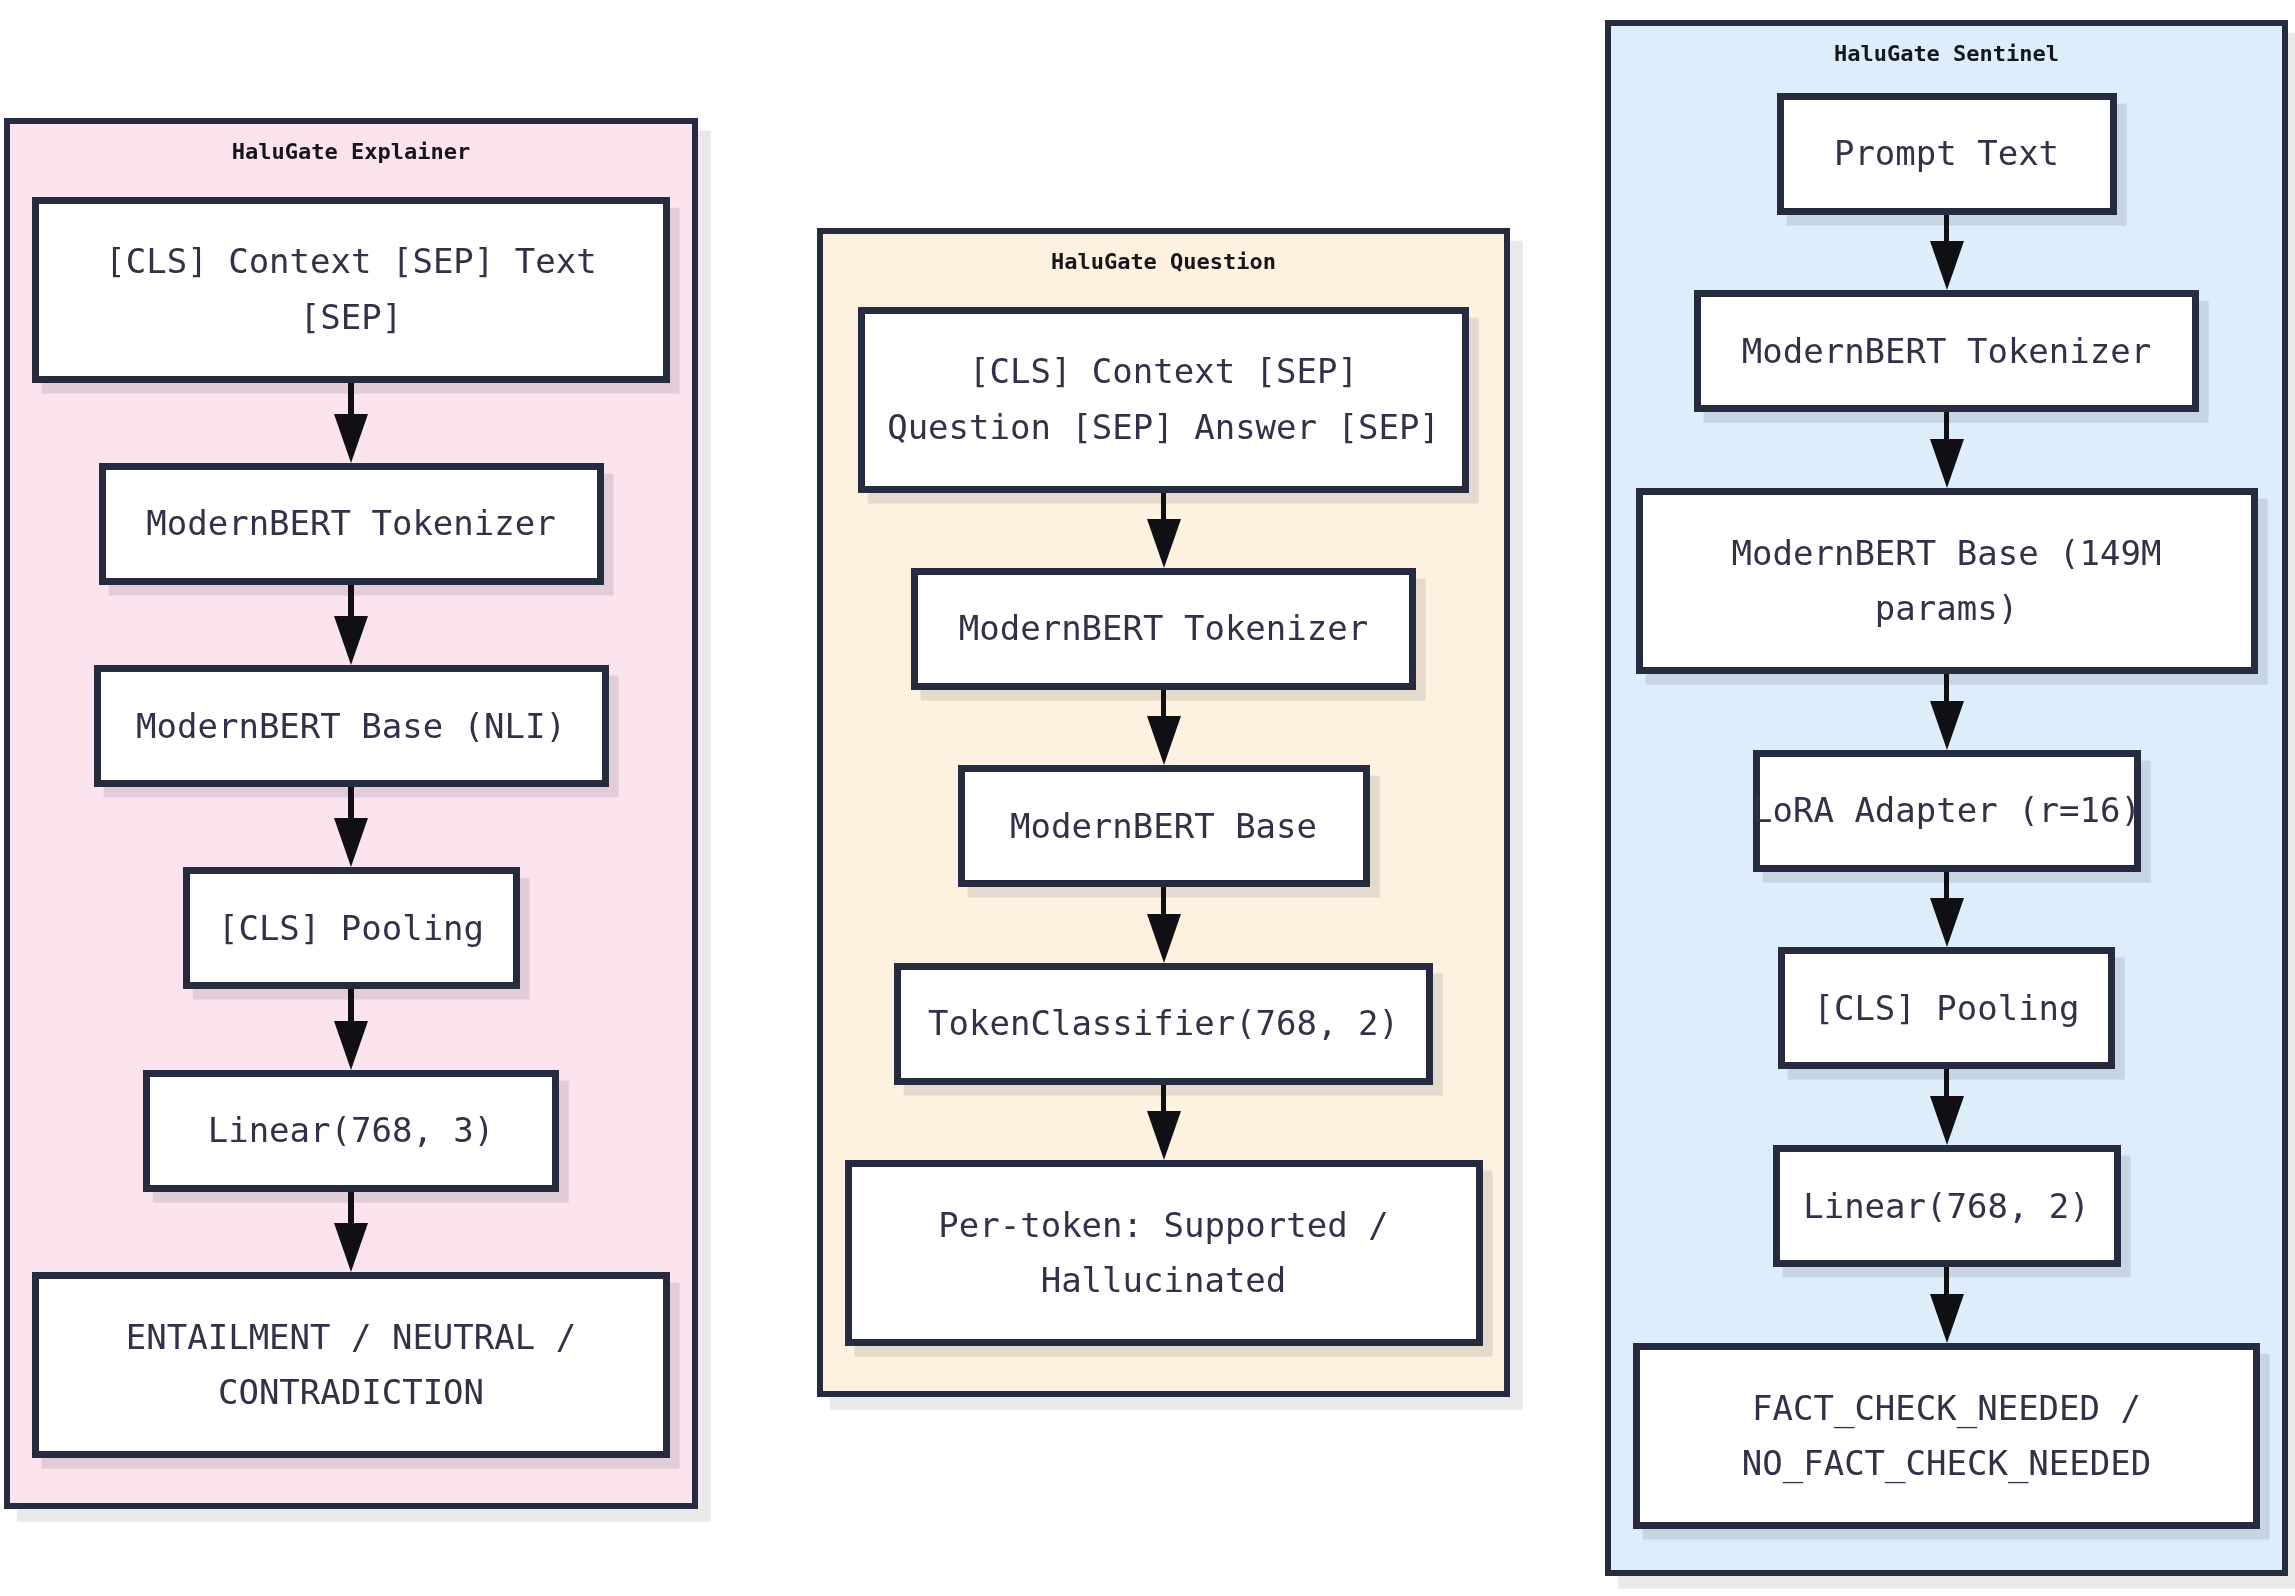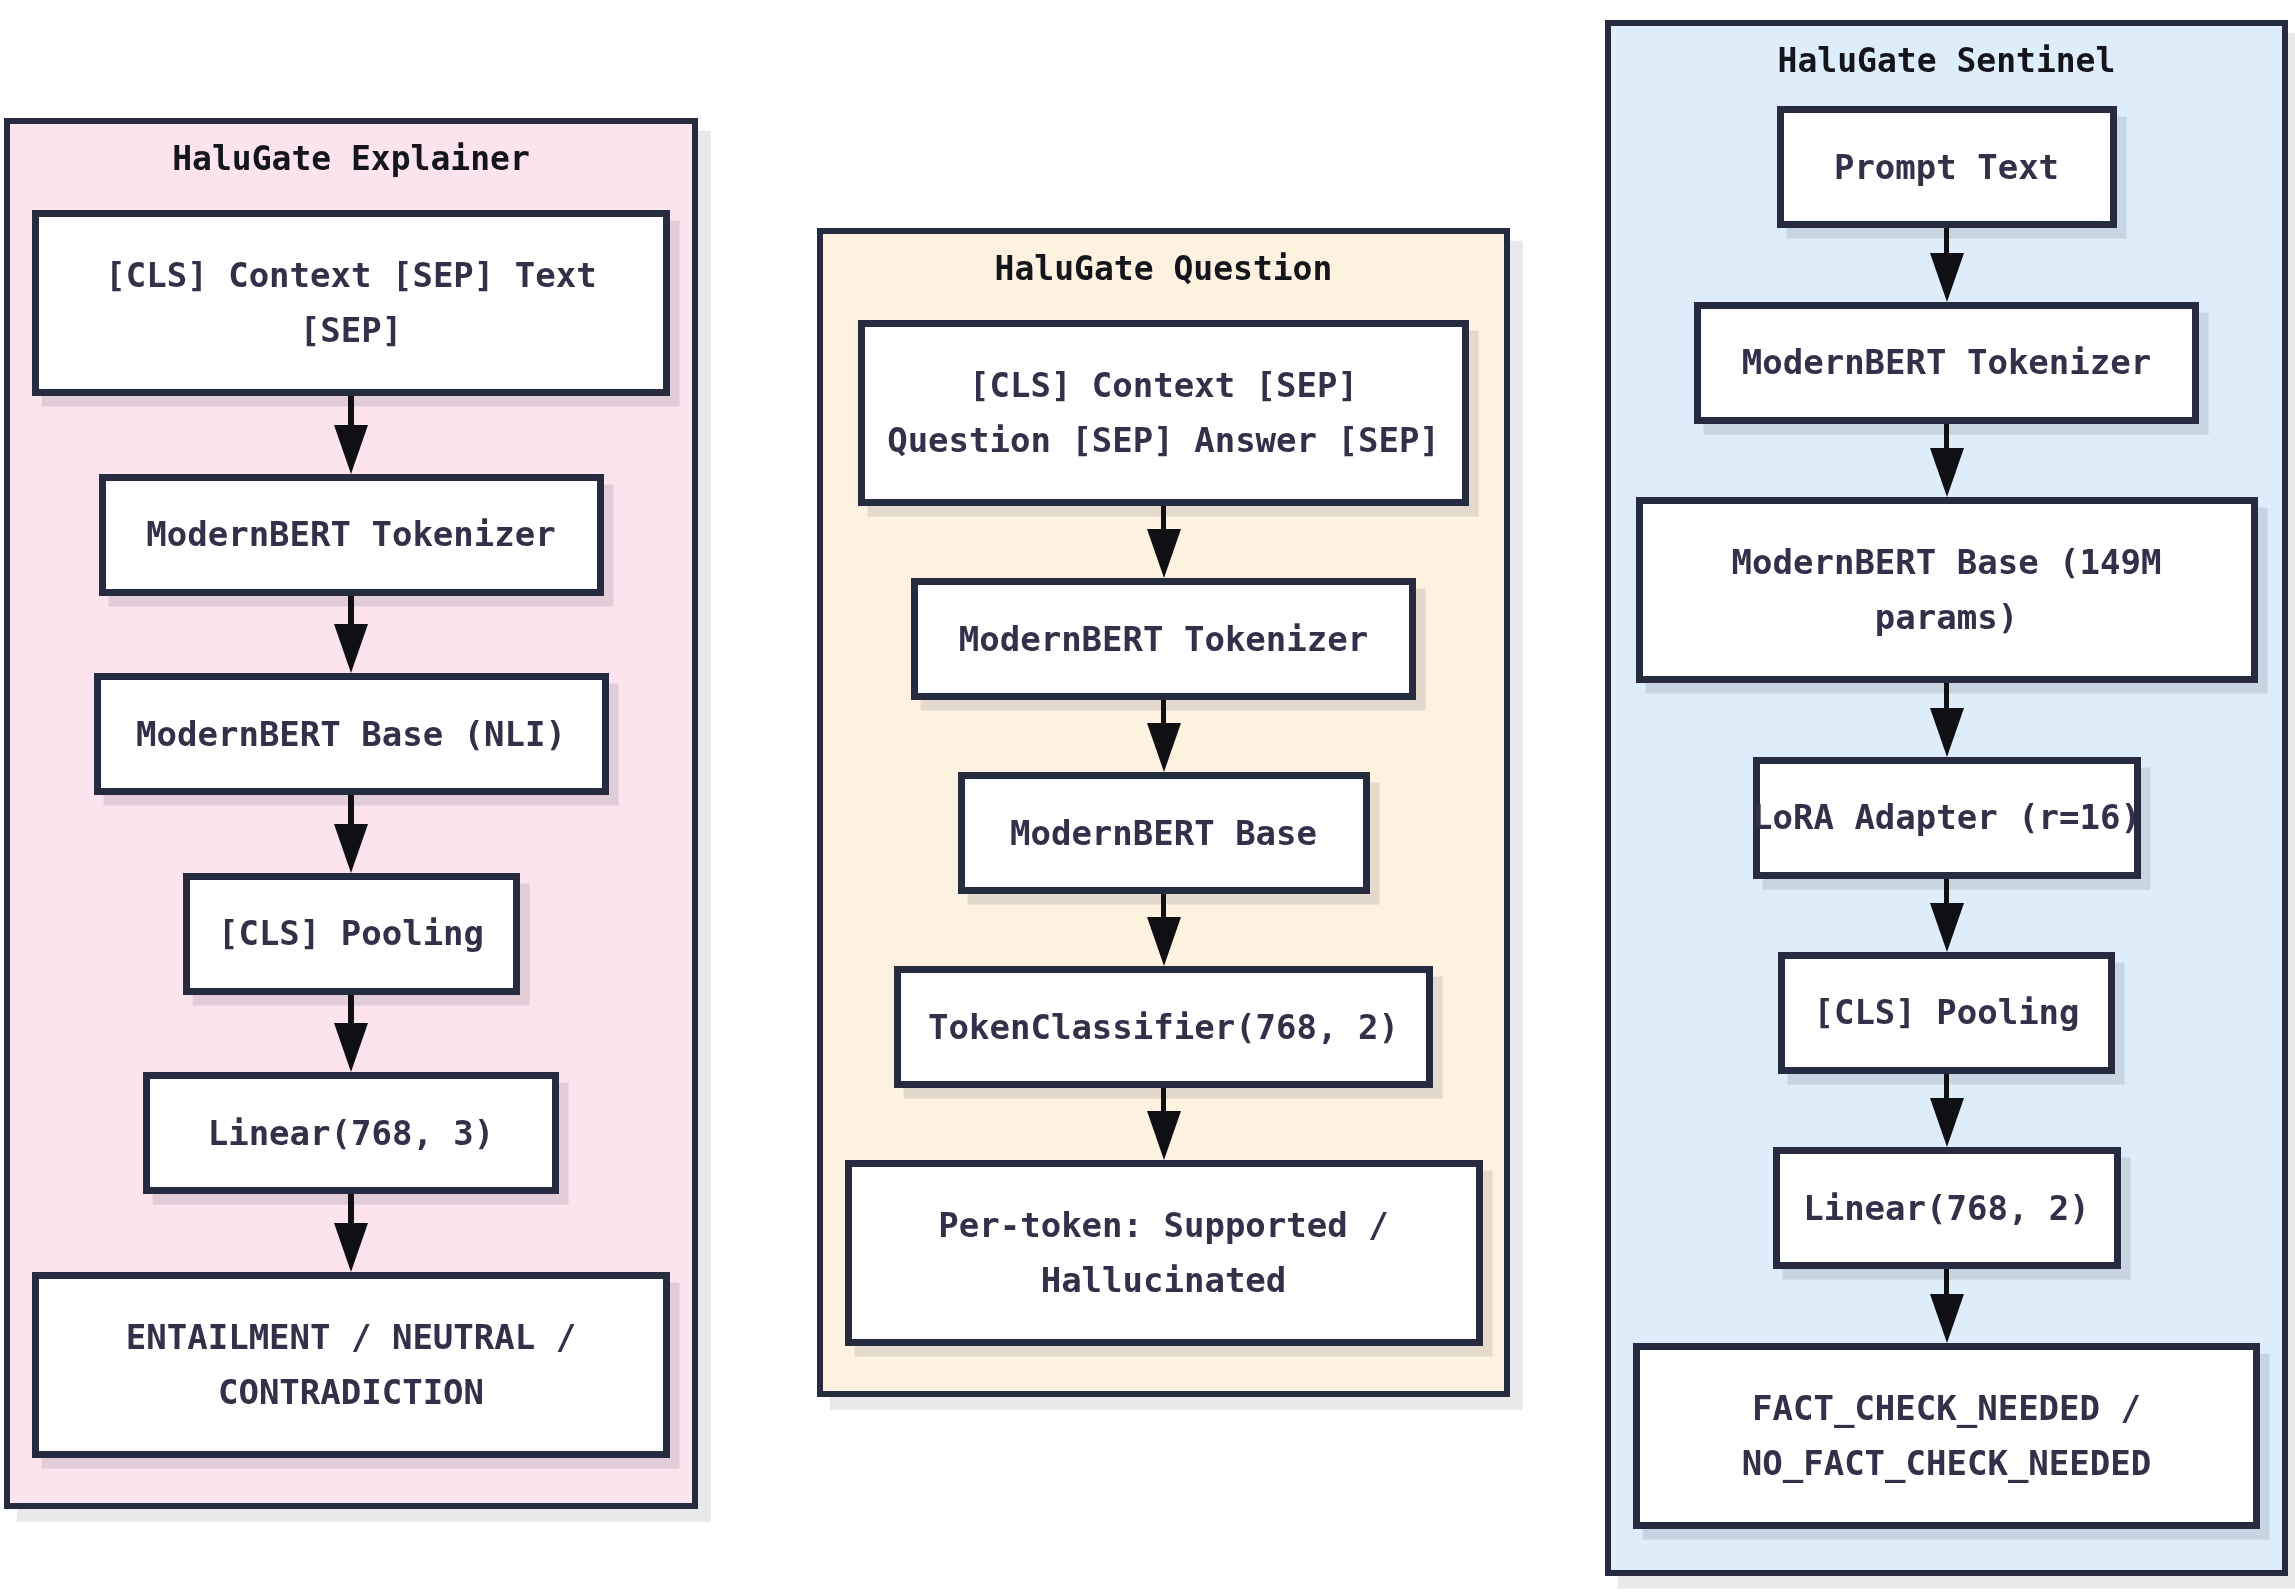--- a/index.html
+++ b/index.html
@@ -23,21 +23,21 @@
     display: flex;
     flex-direction: column;
     align-items: center;
   }
   .panel-pink   { background: var(--explainer-bg, #fbe4ed); }
   .panel-cream  { background: var(--detector-bg,  #fdf2e0); }
   .panel-blue   { background: var(--sentinel-bg,  #ddedfa); }
 
   .panel-title {
     margin: 14px 0 0 0;
-    font-size: 33px;
+    font-size: 22px;
     font-weight: 700;
     line-height: 1.25;
     color: var(--title-text, #15151c);
     text-align: center;
     white-space: nowrap;
   }
   .flow {
     flex: 1;
     align-self: stretch;
     display: flex;
@@ -50,21 +50,21 @@
     background: var(--node-bg, #ffffff);
     border: 7px solid var(--border, #272b40);
     box-shadow: 9.6px 10.6px 0 rgba(39, 42, 62, 0.12);
     display: flex;
     align-items: center;
     justify-content: center;
     text-align: center;
     padding: 0 21px;
     color: var(--node-text, #333149);
     font-size: 34px;
-    font-weight: 700;
+    font-weight: 400;
     line-height: 1.62;
     flex: 0 0 auto;
   }
   .node.one-line { height: 122px; white-space: nowrap; }
   .node.two-line { height: 186px; }
 
   .arrow {
     flex: 1 1 auto;
     min-height: 64px;
     display: flex;

